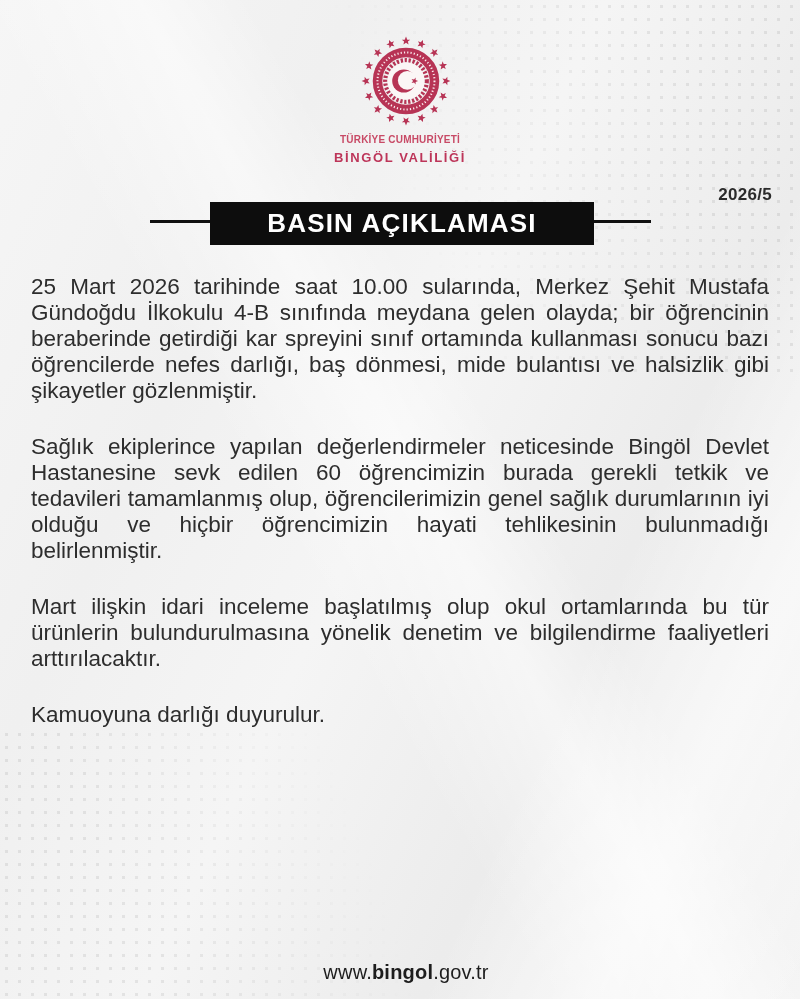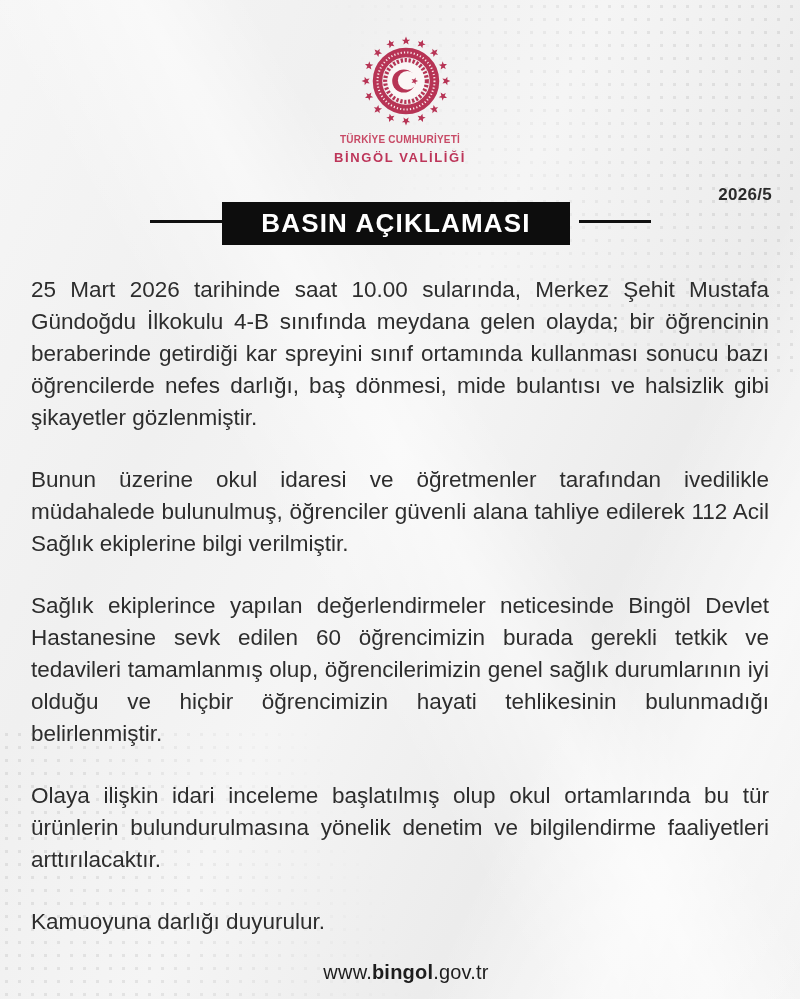--- a/index.html
+++ b/index.html
@@ -38,29 +38,29 @@
     color:#bd3559;font-size:13px;font-weight:800;letter-spacing:1.6px;
   }
   .doc-number{
     position:absolute;top:185px;right:28px;
     font-size:17px;font-weight:800;color:#2b2b2b;letter-spacing:.3px;margin-left:40px;
   }
   .rule{position:absolute;top:220px;height:3px;background:#101010;}
   .rule-left{left:150px;width:72px;}
   .rule-right{left:579px;width:72px;}
   .banner-box{
-    position:absolute;left:222px;top:202px;width:348px;height:43px;
+    position:absolute;left:210px;top:202px;width:384px;height:43px;
     background:#0d0d0d;display:flex;align-items:center;justify-content:center;
   }
   .banner-box span{
     color:#ffffff;font-size:26px;font-weight:800;letter-spacing:1.2px;white-space:nowrap;
   }
   .content{
     position:absolute;left:31px;top:274px;width:738px;
-    font-size:22.5px;line-height:32px;color:#2d2d2d;
+    font-size:22.5px;line-height:26px;color:#2d2d2d;
   }
   .content p{
     margin:0 0 30px 0;text-align:justify;
   }
   .content p.closing{text-align:left;}
   .footer{
     position:absolute;left:0;top:961px;width:100%;text-align:center;
     font-size:20px;color:#1d1d1d;letter-spacing:.2px;margin-left:6px;
   }
   .footer .domain{font-weight:800;}
@@ -110,23 +110,22 @@
   <div class="doc-number">2026/5</div>
 
   <div class="rule rule-left"></div>
   <div class="rule rule-right"></div>
   <div class="banner-box">
     <span>BASIN AÇIKLAMASI</span>
   </div>
 
   <main class="content">
     <p>25 Mart 2026 tarihinde saat 10.00 sularında, Merkez Şehit Mustafa Gündoğdu İlkokulu 4-B sınıfında meydana gelen olayda; bir öğrencinin beraberinde getirdiği kar spreyini sınıf ortamında kullanması sonucu bazı öğrencilerde nefes darlığı, baş dönmesi, mide bulantısı ve halsizlik gibi şikayetler gözlenmiştir.</p>
-    <p>Bunun üzerine okul idaresi ve öğretmenler tarafından ivedilikle müdahalede bulunulmuş, öğrenciler güvenli alana tahliye edilerek 112 Acil Sağlık ekiplerine bilgi verilmiştir.</p>
     <p>Sağlık ekiplerince yapılan değerlendirmeler neticesinde Bingöl Devlet Hastanesine sevk edilen 60 öğrencimizin burada gerekli tetkik ve tedavileri tamamlanmış olup, öğrencilerimizin genel sağlık durumlarının iyi olduğu ve hiçbir öğrencimizin hayati tehlikesinin bulunmadığı belirlenmiştir.</p>
-    <p>Olaya ilişkin idari inceleme başlatılmış olup okul ortamlarında bu tür ürünlerin bulundurulmasına yönelik denetim ve bilgilendirme faaliyetleri arttırılacaktır.</p>
+    <p>Mart ilişkin idari inceleme başlatılmış olup okul ortamlarında bu tür ürünlerin bulundurulmasına yönelik denetim ve bilgilendirme faaliyetleri arttırılacaktır.</p>
     <p class="closing">Kamuoyuna darlığı duyurulur.</p>
   </main>
 
   <div class="footer">
     <span><span>www.</span><span class="domain">bingol</span><span>.gov.tr</span></span>
   </div>
 
 </div>
 
 </body></html>

